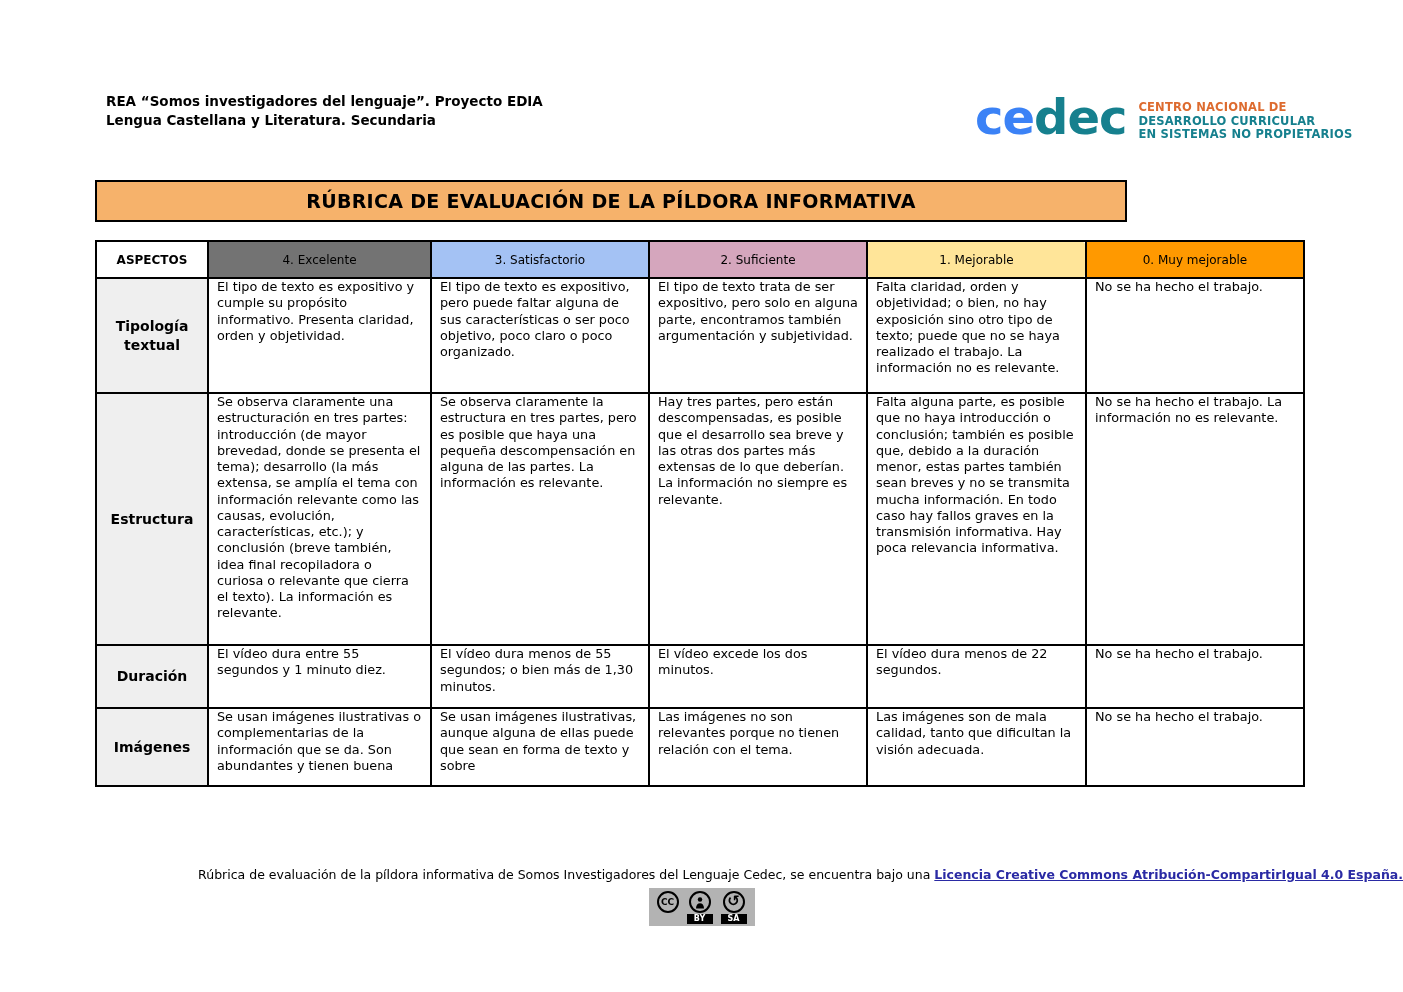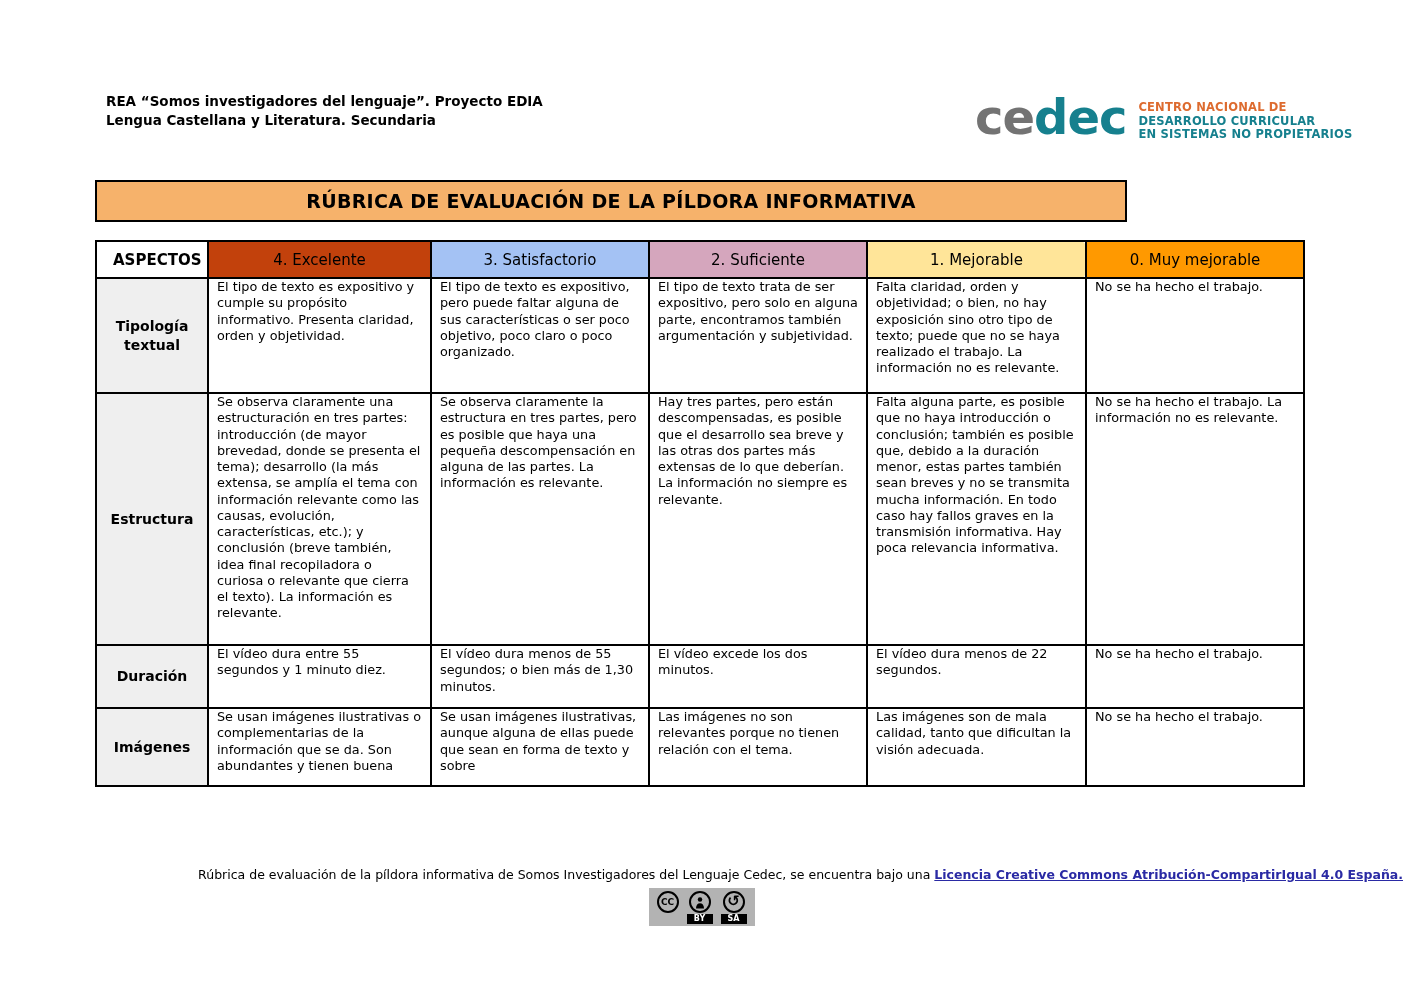--- a/index.html
+++ b/index.html
@@ -36,21 +36,21 @@
     border-collapse:collapse;table-layout:fixed;
   }
   .rubric col.c0{width:112px;}
   .rubric col.c1{width:223px;}
   .rubric col.c2{width:218px;}
   .rubric col.c3{width:218px;}
   .rubric col.c4{width:219px;}
   .rubric col.c5{width:218px;}
   .rubric th,.rubric td{border:2px solid #000;box-sizing:border-box;}
   .rubric thead th{
-    height:37px;font-size:15px;font-weight:normal;
+    height:37px;font-size:12px;font-weight:normal;
     text-align:center;vertical-align:middle;padding:2px 16px;
   }
   .rubric thead th.corner{font-weight:bold;background:#ffffff;}
   .rubric tbody th.row-label{
     background:#EFEFEF;font-size:14px;font-weight:bold;
     text-align:center;vertical-align:middle;padding:2px 8px;line-height:1.3;
   }
   .rubric tbody td{
     vertical-align:top;text-align:left;padding:0 8px 2px 8px;
     font-size:12.8px;line-height:1.27;
@@ -91,21 +91,21 @@
 
 <div class="page">
 
   <div class="header-left">
     <div>REA “Somos investigadores del lenguaje”. Proyecto EDIA</div>
     <div>Lengua Castellana y Literatura. Secundaria</div>
   </div>
 
   <div class="logo">
     <div class="logo-word">
-      <span style="color: #737373;">ce</span><span style="color: rgb(22, 128, 142);">dec</span>
+      <span style="color: #3b82f6;">ce</span><span style="color: rgb(22, 128, 142);">dec</span>
     </div>
     <div class="logo-tagline">
       <div style="color: rgb(221, 107, 47);">CENTRO NACIONAL DE</div>
       <div style="color: rgb(22, 128, 142);">DESARROLLO CURRICULAR</div>
       <div style="color: rgb(22, 128, 142);">EN SISTEMAS NO PROPIETARIOS</div>
     </div>
   </div>
 
   <div class="title-bar" style="background-color: rgb(246, 178, 107);">RÚBRICA DE EVALUACIÓN DE LA PÍLDORA INFORMATIVA</div>
 
@@ -114,21 +114,21 @@
       <col class="c0">
         <col class="c1">
         <col class="c2">
         <col class="c3">
         <col class="c4">
         <col class="c5">
     </colgroup>
     <thead>
       <tr>
         <th class="corner">ASPECTOS</th>
-        <th style="background-color: #c2410c; margin-top: 23px;">4. Excelente</th>
+        <th style="background-color: #737373; margin-top: 23px;">4. Excelente</th>
         <th style="background-color: rgb(164, 194, 244);">3. Satisfactorio</th>
         <th style="background-color: rgb(213, 166, 189);">2. Suficiente</th>
         <th style="background-color: rgb(255, 229, 153); border-radius: 6px;">1. Mejorable</th>
         <th style="background-color: rgb(255, 153, 0);">0. Muy mejorable</th>
       </tr>
     </thead>
     <tbody>
       <tr class="r1">
         <th class="row-label">Tipología textual</th>
         <td>

